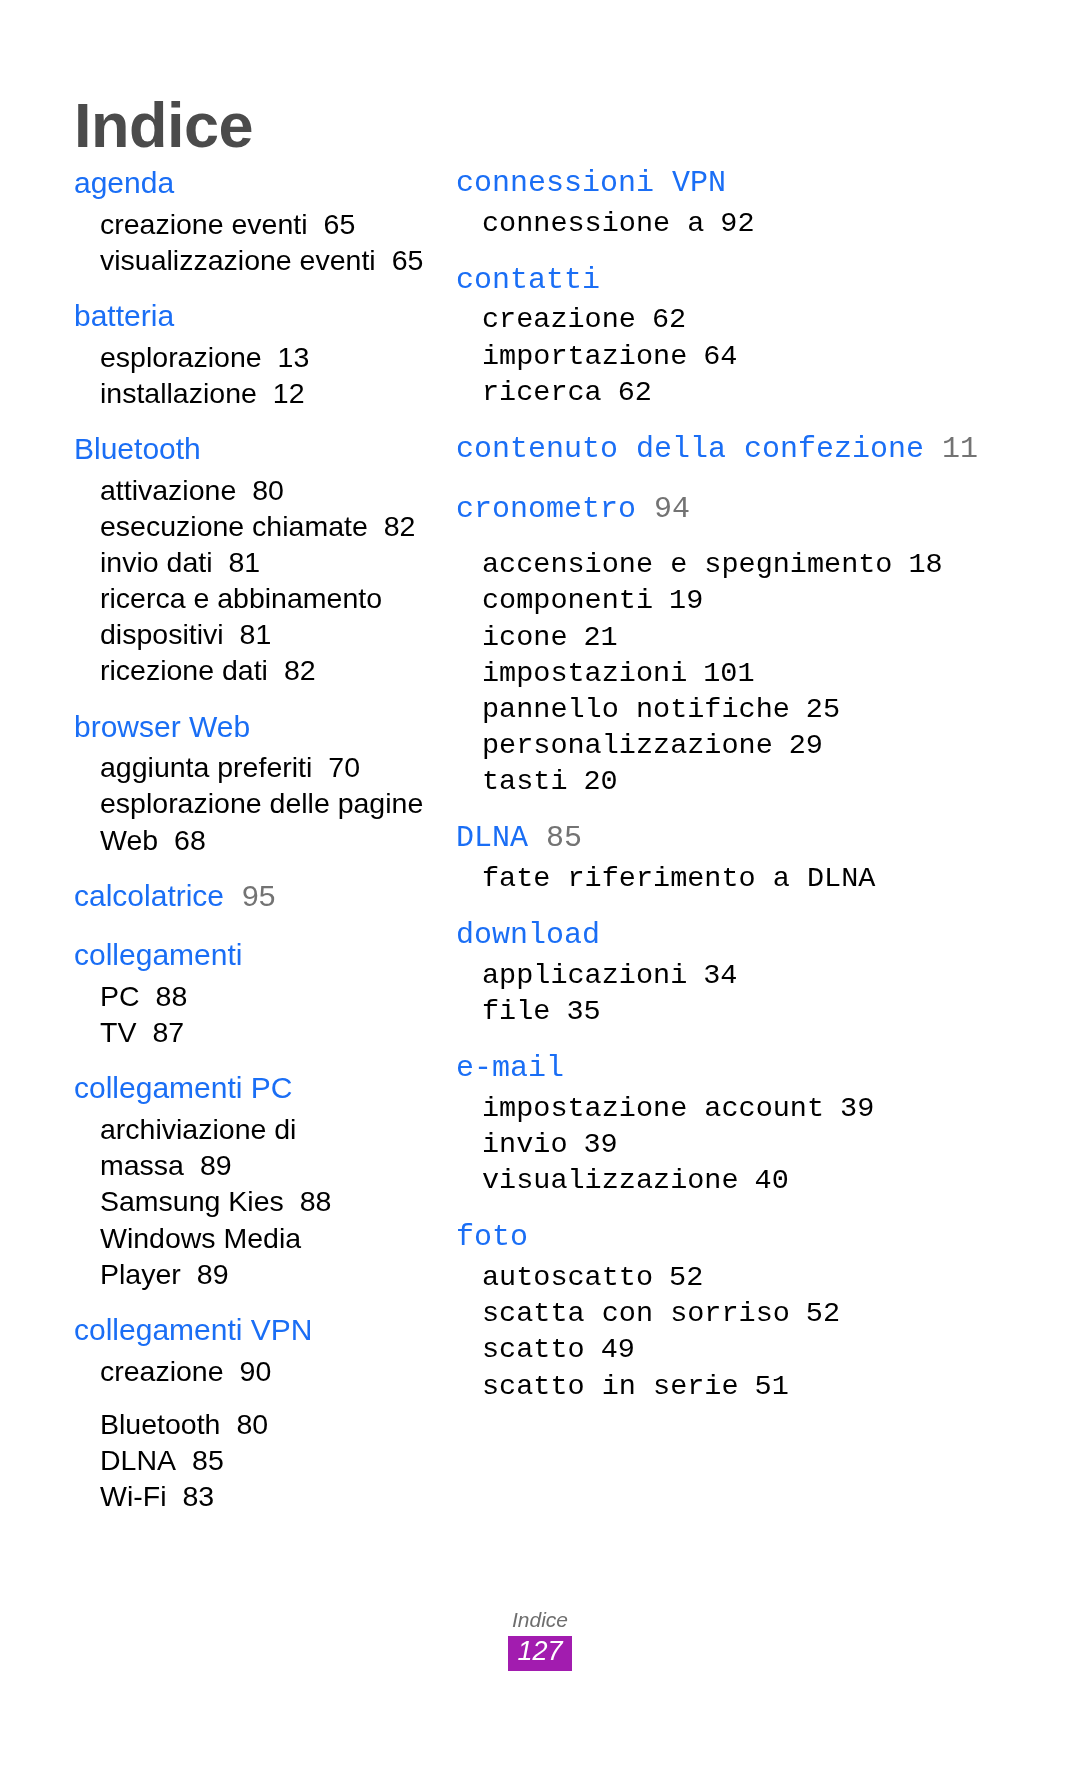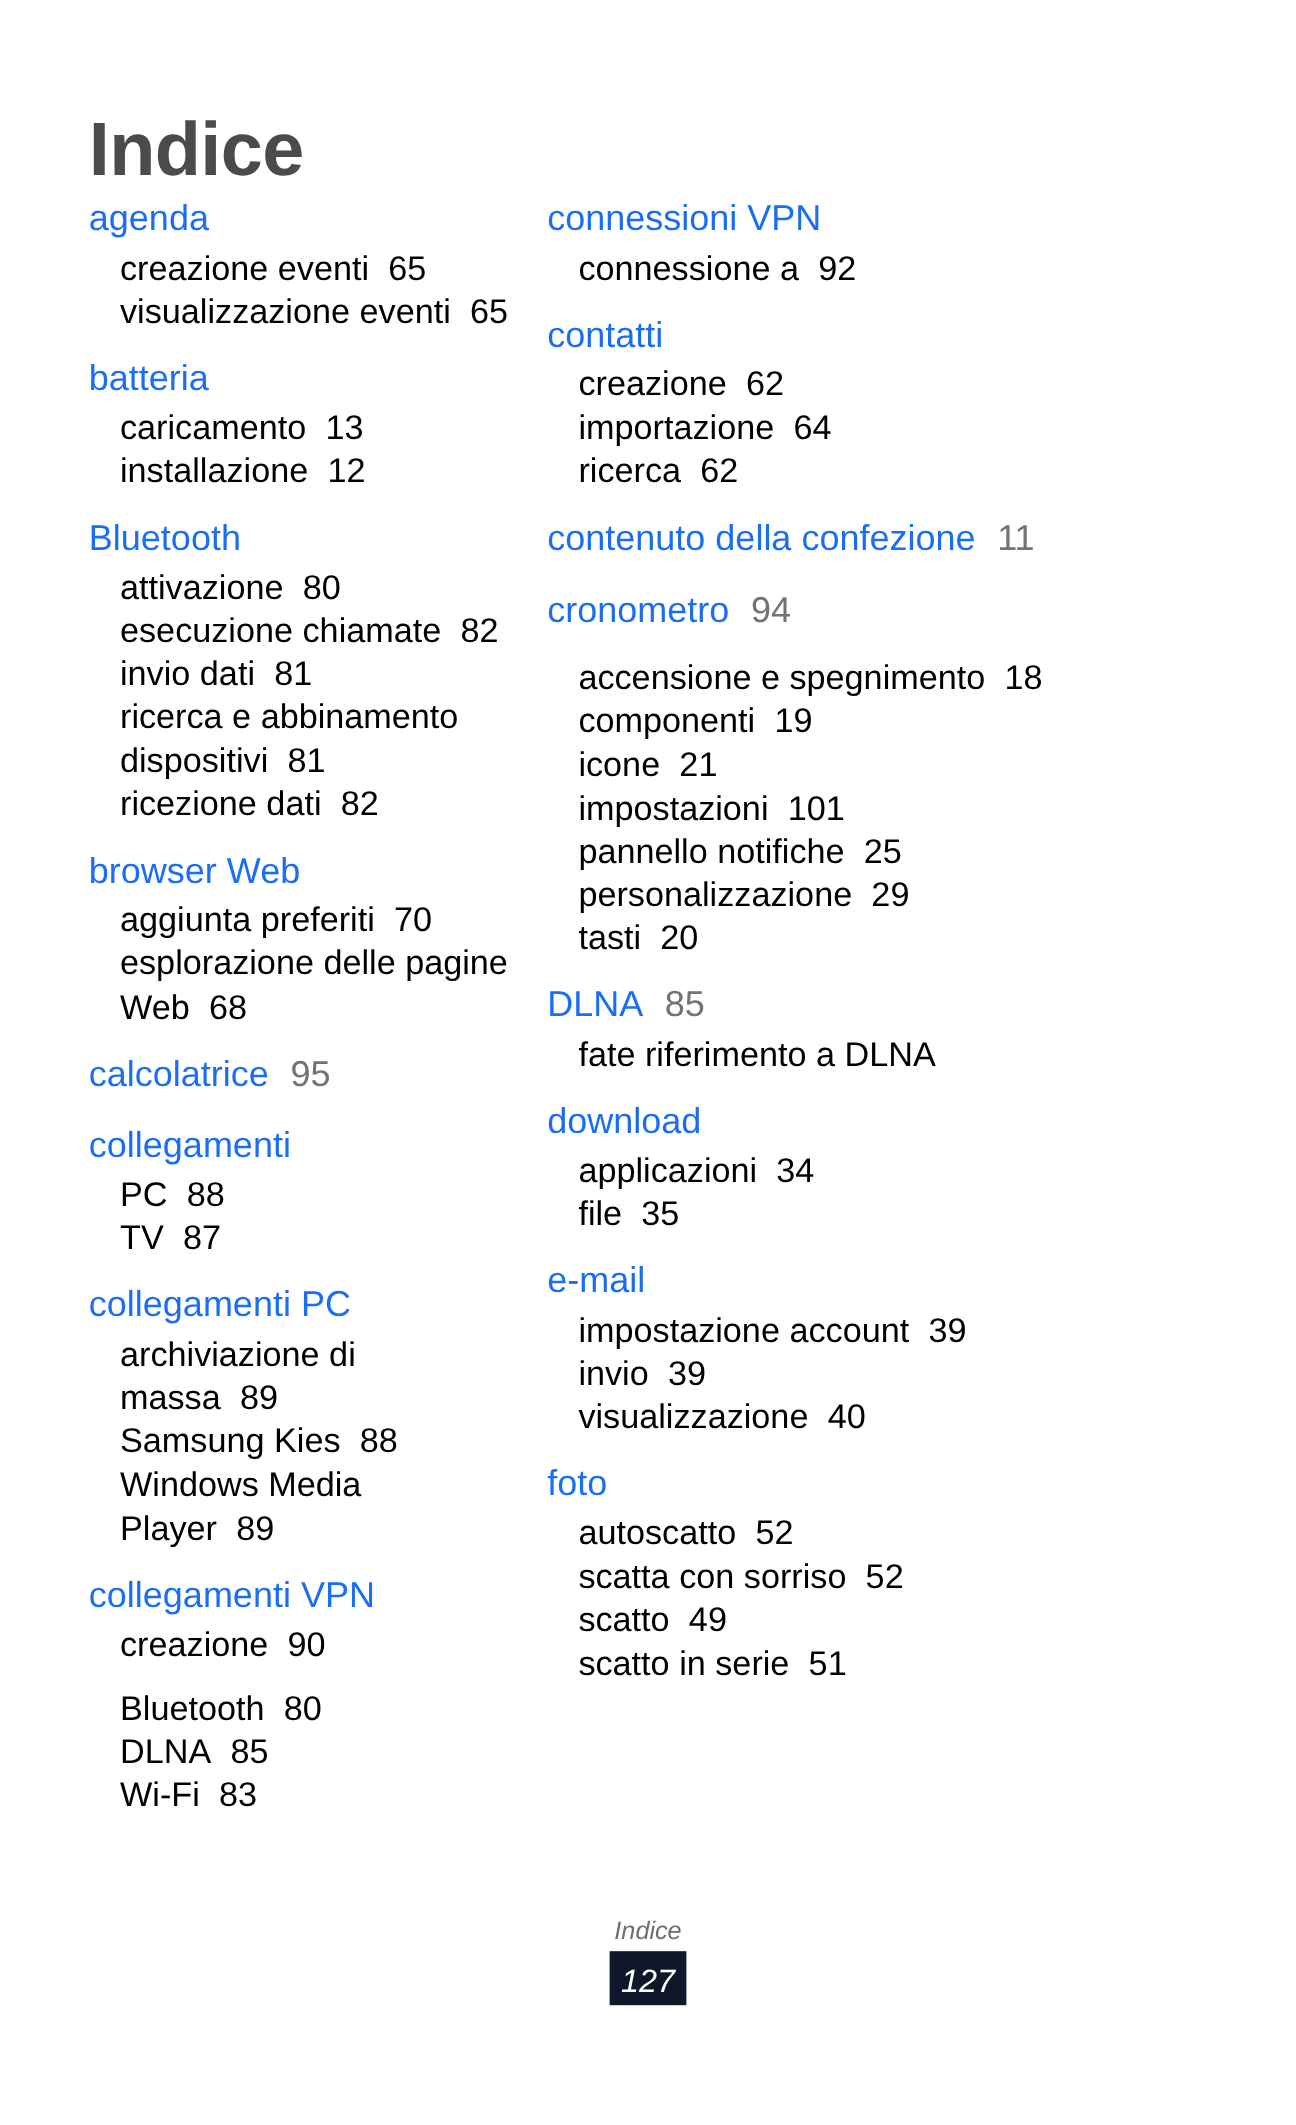--- a/index.html
+++ b/index.html
@@ -42,20 +42,21 @@
   .column {
     box-sizing: border-box;
   }
   .column.left {
     width: 430px;
     padding-left: 74px;
   }
   .column.right {
     width: 560px;
     padding-left: 26px;
+    font-family: Liberation Mono, monospace;
   }
   .entry {
     margin-bottom: 0px;
   }
   .entry + .entry {
     margin-top: 17px;
   }
   .heading {
     color: #1a6ef5;
     font-size: 30px;
@@ -93,26 +94,26 @@
   }
   .footer-label {
     font-size: 21px;
     font-style: italic;
     color: #6e6e6e;
     line-height: 1.2;
     margin-bottom: 4px;
   }
   .footer-pagebox {
     display: inline-block;
-    background: #0f172a;
+    background: #a21caf;
     color: #ffffff;
     font-style: italic;
     font-size: 27px;
     font-weight: normal;
-    padding: 10px 9px 3px 9px;
+    padding: 0 9px 3px 9px;
     line-height: 1.18;
     text-align: center;
   }
 </style>
 </head>
 <body>
 
 <div class="page">
 
   <h1 class="page-title">Indice</h1>
@@ -122,21 +123,21 @@
         <div class="entry">
           <div class="heading"><span>agenda</span></div>
           <div class="subs">
             <div class="sub"><span>creazione eventi</span><span class="pg">65</span></div>
             <div class="sub"><span>visualizzazione eventi</span><span class="pg">65</span></div>
           </div>
         </div>
         <div class="entry">
           <div class="heading"><span>batteria</span></div>
           <div class="subs">
-            <div class="sub"><span>caricamento</span><span class="pg">13</span></div>
+            <div class="sub"><span>esplorazione</span><span class="pg">13</span></div>
             <div class="sub"><span>installazione</span><span class="pg">12</span></div>
           </div>
         </div>
         <div class="entry">
           <div class="heading"><span>Bluetooth</span></div>
           <div class="subs">
             <div class="sub"><span>attivazione</span><span class="pg">80</span></div>
             <div class="sub"><span>esecuzione chiamate</span><span class="pg">82</span></div>
             <div class="sub"><span>invio dati</span><span class="pg">81</span></div>
             <div class="sub"><span>ricerca e abbinamento dispositivi</span><span class="pg">81</span></div>

